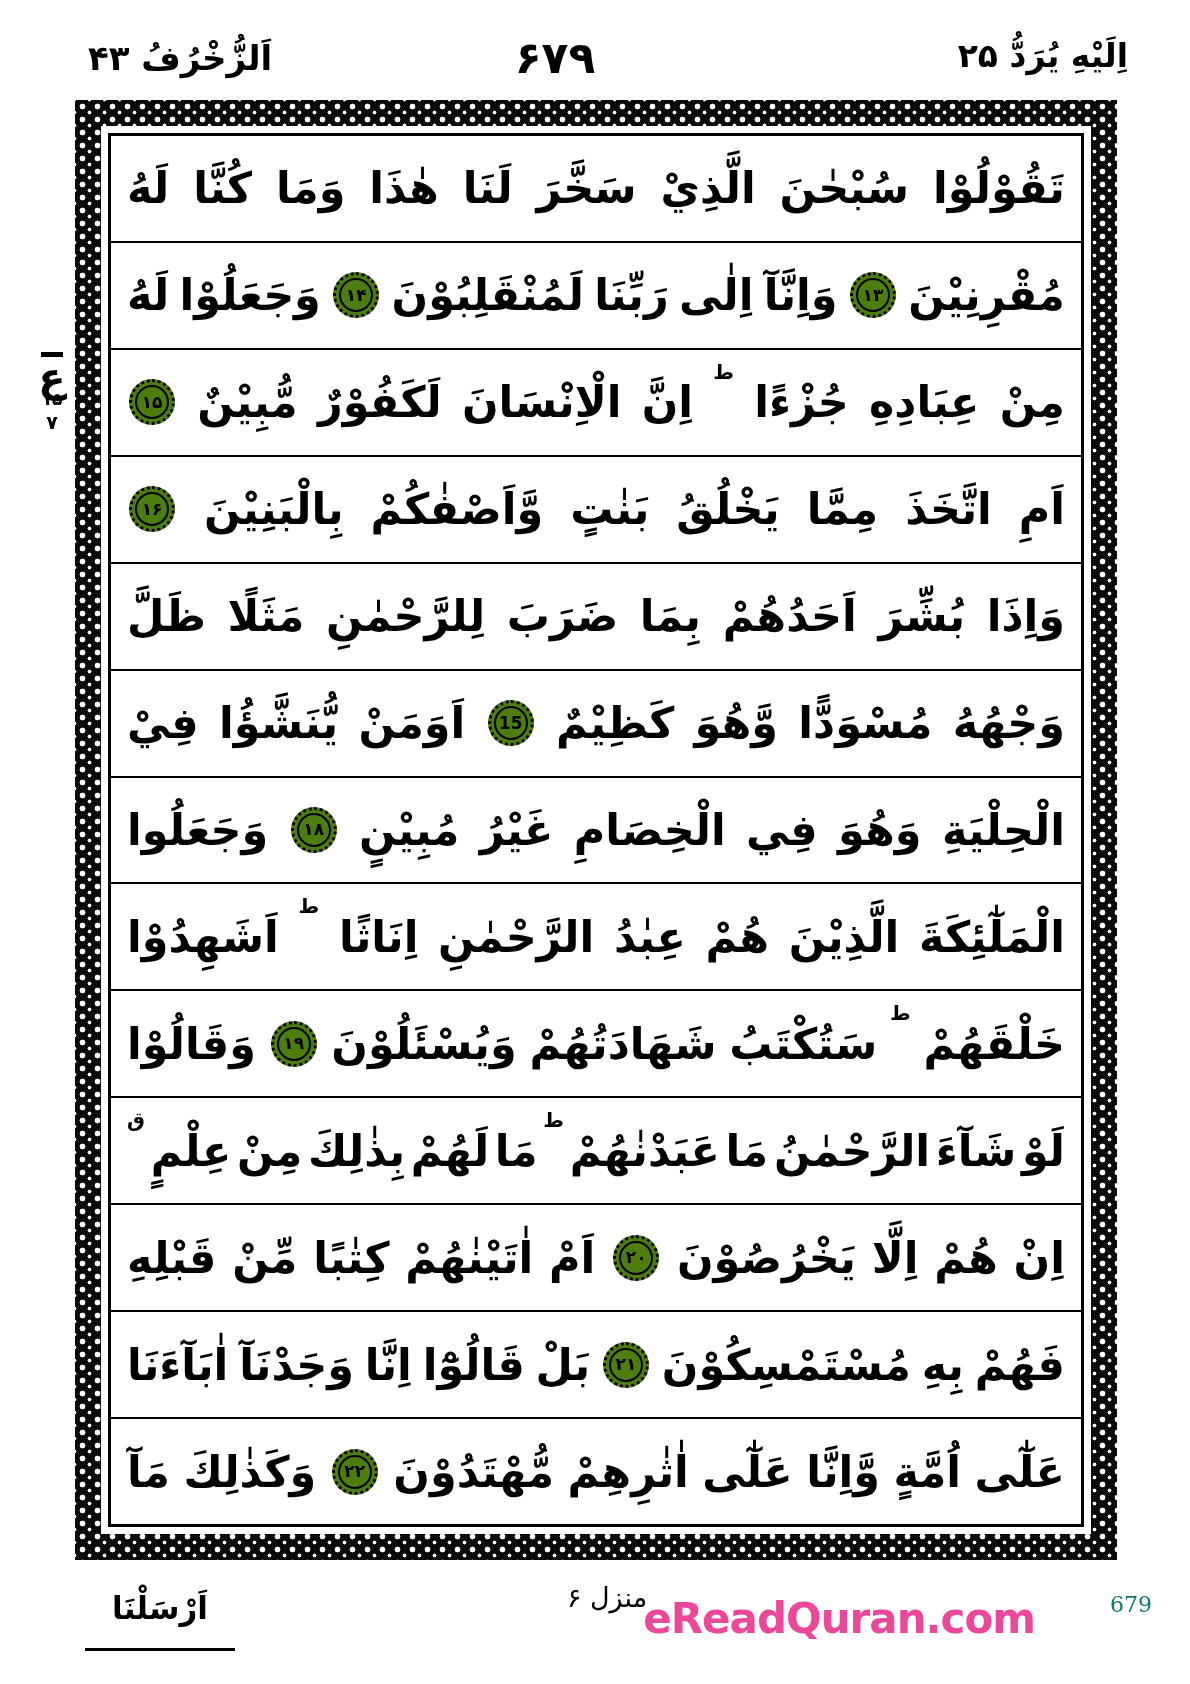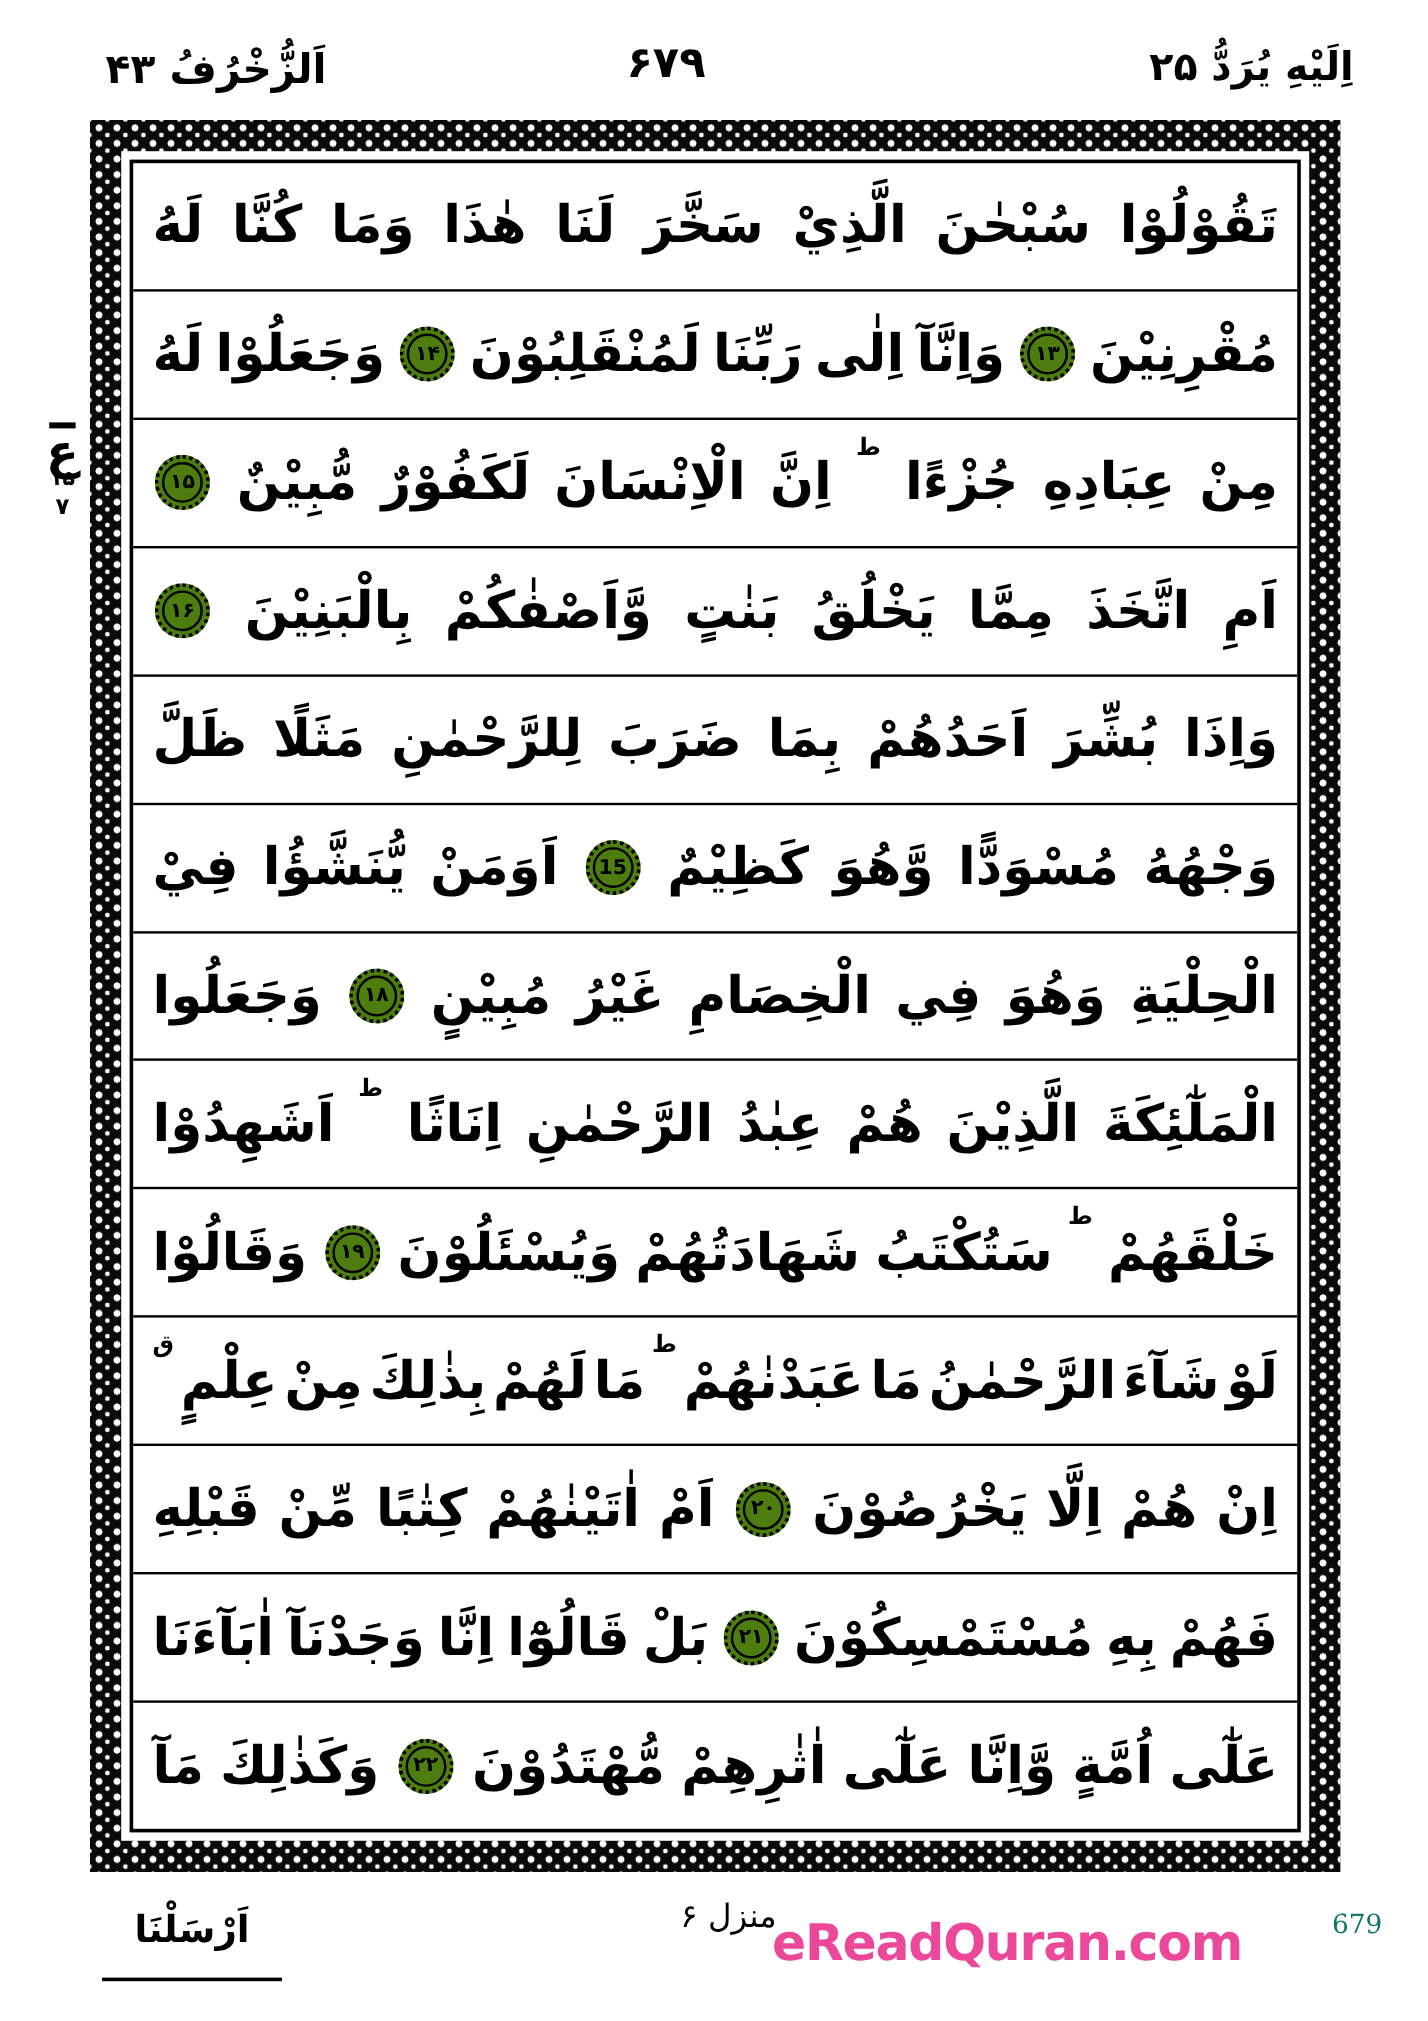--- a/index.html
+++ b/index.html
@@ -6,21 +6,21 @@
   body{
     width:1190px;height:1684px;background:#ffffff;
     font-family:"DejaVu Sans",sans-serif;color:#000;
     position:relative;overflow:hidden;
   }
   .page{position:absolute;inset:0;}
 
   
   .top-header{position:absolute;top:30px;left:0;right:0;height:70px;}
   .hdr-surah{position:absolute;left:88px;top:8px;font-size:34px;font-weight:bold;direction:rtl;}
-  .hdr-pagenum{position:absolute;left:0;right:80px;top:2px;text-align:center;font-size:36px;font-weight:bold;direction:rtl;letter-spacing:2px;}
+  .hdr-pagenum{position:absolute;left:0;right:80px;top:2px;text-align:center;font-size:44px;font-weight:bold;direction:rtl;letter-spacing:2px;}
   .hdr-juz{position:absolute;right:62px;top:6px;font-size:33px;font-weight:bold;direction:rtl;}
 
   
   .frame{
     position:absolute;left:75px;top:100px;width:1042px;height:1460px;
     background-color:#0a0a0a;
     background-image:
       radial-gradient(circle, #ffffff 2.6px, rgba(255,255,255,0) 3.2px),
       radial-gradient(circle, #ffffff 1.7px, rgba(255,255,255,0) 2.2px);
     background-size:15px 13px, 15px 13px;

